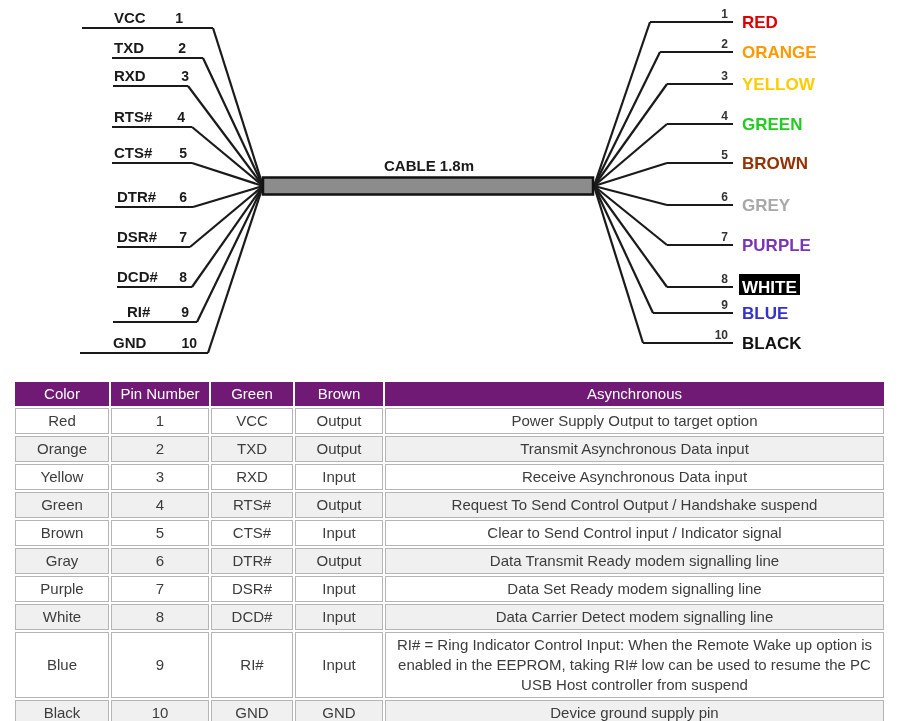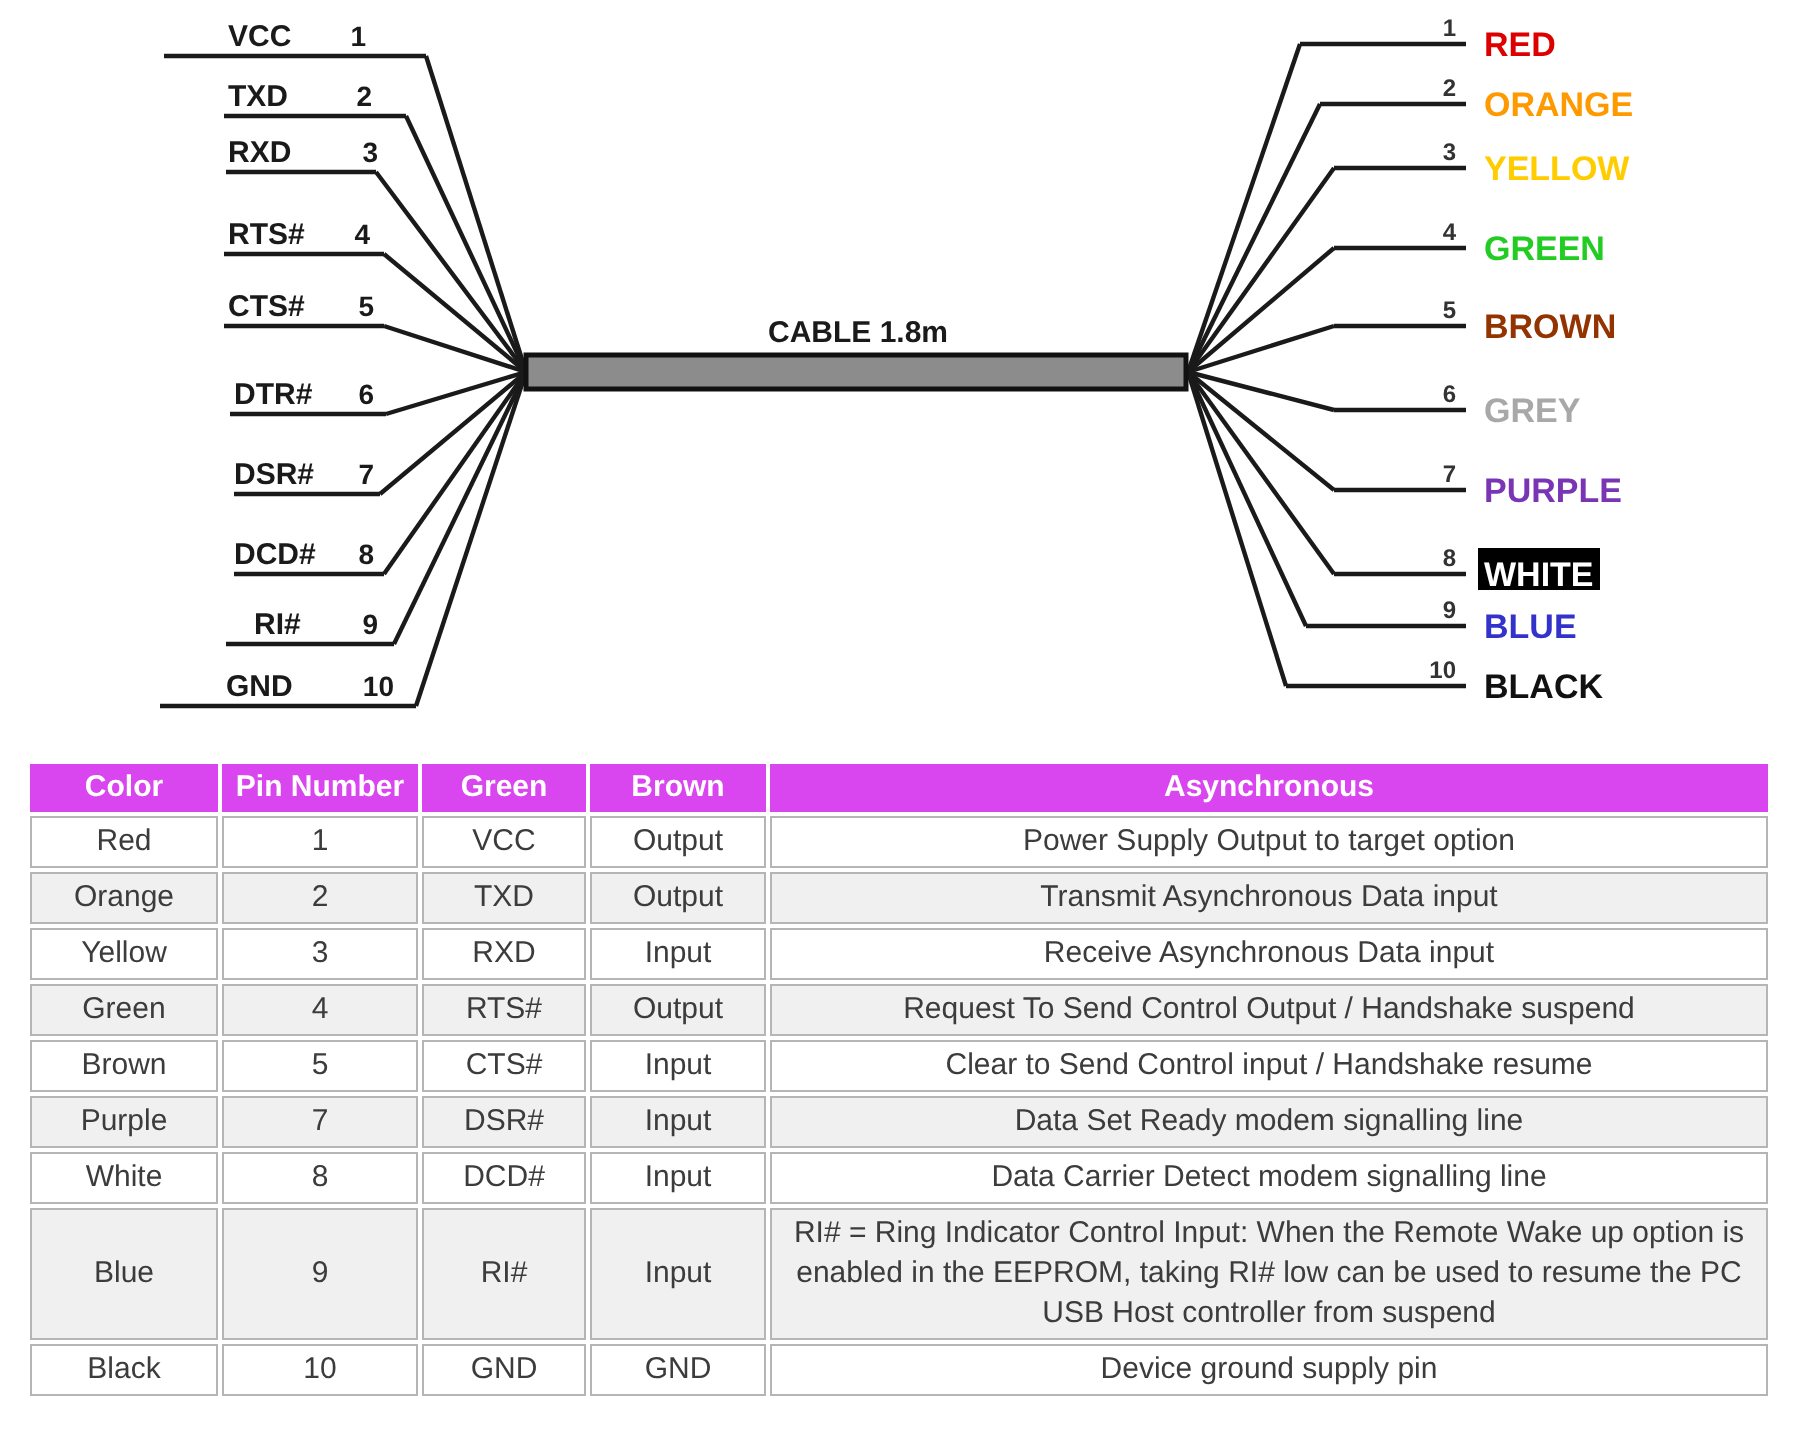--- a/index.html
+++ b/index.html
@@ -8,21 +8,21 @@
     font-family:"Liberation Sans",sans-serif;overflow:hidden;
   }
   #diagram{position:absolute;left:0;top:0;}
   .lbl{font:bold 15px "Liberation Sans",sans-serif;fill:#1a1a1a;}
   .numL{font:bold 14px "Liberation Sans",sans-serif;fill:#1a1a1a;}
   .numR{font:bold 12px "Liberation Sans",sans-serif;fill:#333333;}
   .wlbl{font:bold 17px "Liberation Sans",sans-serif;}
   .table-wrap{position:absolute;left:13px;top:380px;width:873px;}
   table{border-collapse:separate;border-spacing:2px;width:100%;table-layout:fixed;}
   th{
-    background:#d946ef;color:#ffffff;font-size:15px;font-weight:bold;
+    background:#701a75;color:#ffffff;font-size:15px;font-weight:normal;
     padding:3px 4px;line-height:18px;
   }
   td{
     border:1px solid #b5b5b5;text-align:center;font-size:15px;color:#3c3c3c;
     padding:2px 8px;line-height:20px;background:#ffffff;
   }
   tbody tr:nth-child(even) td{background:#f0f0f0;}
   col.c-color{width:94px;} col.c-pin{width:98px;} col.c-name{width:82px;}
   col.c-type{width:88px;} col.c-desc{width:auto;}
 </style>
@@ -160,21 +160,28 @@
           <td>4</td>
           <td>RTS#</td>
           <td>Output</td>
           <td>Request To Send Control Output / Handshake suspend</td>
         </tr>
         <tr>
           <td>Brown</td>
           <td>5</td>
           <td>CTS#</td>
           <td>Input</td>
-          <td>Clear to Send Control input / Handshake resume</td>
+          <td>Clear to Send Control input / Indicator signal</td>
+        </tr>
+        <tr>
+          <td>Gray</td>
+          <td>6</td>
+          <td>DTR#</td>
+          <td>Output</td>
+          <td>Data Transmit Ready modem signalling line</td>
         </tr>
         <tr>
           <td>Purple</td>
           <td>7</td>
           <td>DSR#</td>
           <td>Input</td>
           <td>Data Set Ready modem signalling line</td>
         </tr>
         <tr>
           <td>White</td>

